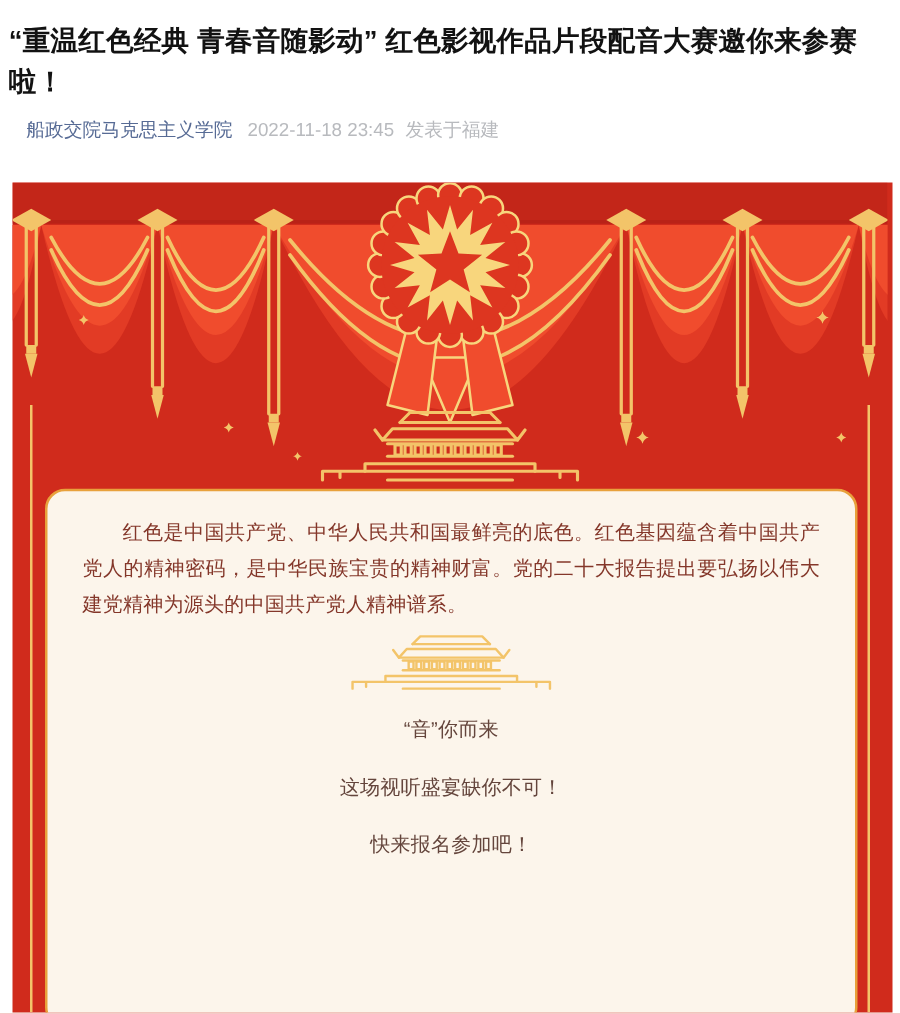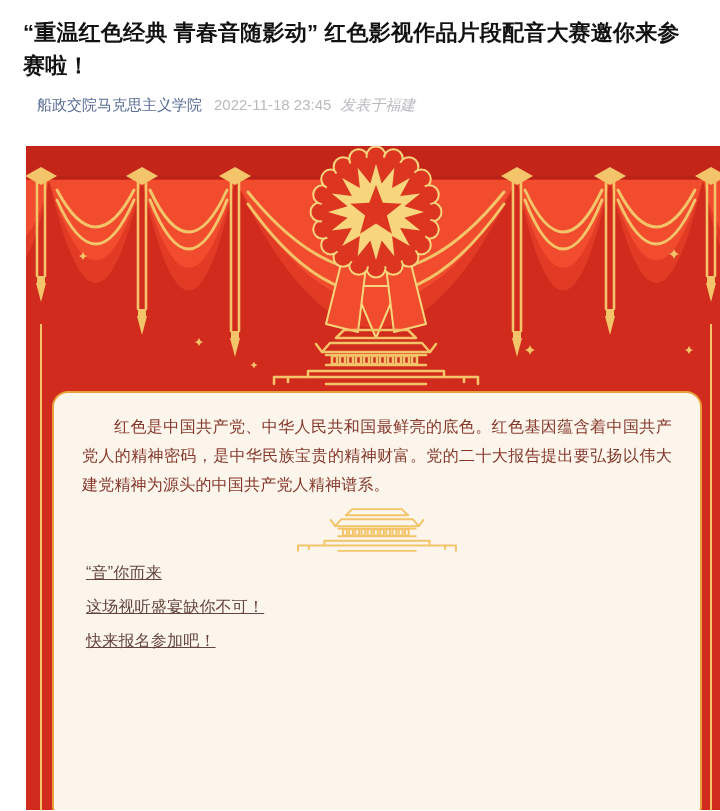--- a/index.html
+++ b/index.html
@@ -2,35 +2,35 @@
 <html style="--page-bg: #ffffff; --title-color: #121212; --account-color: #576b95; --meta-color: #b8babe; --poster-red: #d02b1c; --poster-red-dark: #c32619; --swag-front: #f04c2d; --swag-back: #e23b25; --gold: #f3c469; --gold-light: #f8d67d; --medal-red: #dd3620; --card-bg: #fcf5eb; --card-border: #e8a13c; --para-color: #84372a; --slogan-color: #64453c;"><head>
 <meta charset="utf-8">
 <style>
   html,body{margin:0;padding:0;}
   body{
     width:720px;height:811px;overflow:hidden;
     background:var(--page-bg,#fff);
     font-family:"Liberation Sans","DejaVu Sans",sans-serif;
     -webkit-font-smoothing:antialiased;
   }
-  .article{padding:0 23px;}
+  .article{padding:0 7px;}
   .title{
     margin:16px 0 0;
     font-size:22px;line-height:33px;font-weight:700;
     color:var(--title-color,#121212);
     letter-spacing:.2px;
   }
   .byline{
     margin-top:13px;
     font-size:15px;line-height:20px;
     display:flex;align-items:center;margin-left:14px;
   }
   .account{color:var(--account-color,#576b95);margin-right:12px;cursor:pointer;}
   .meta{color:var(--meta-color,#b7b9bd);}
-  .meta + .meta{margin-left:9px;font-style:italic;}
+  .meta + .meta{margin-left:9px;}
 
   
   .poster{
     position:relative;
     width:704px;height:664px;
     margin:31px 0 0 3px;
     background:var(--poster-red,#d02b1c);
     overflow:hidden;
   }
   .poster-art{position:absolute;left:0;top:0;z-index:1;display:block;}
@@ -63,24 +63,23 @@
   .card p{
     margin:0 0 7px;
     font-size:16px;line-height:29px;
     color:var(--para-color,#84372a);
     text-align:justify;text-indent:2em;
     letter-spacing:.2px;
   }
   .gate-small-wrap{text-align:center;margin:1px 0 0;height:48px;}
   .slogans{margin-top:1px;}
   .slogans p{
-    margin:4px;text-indent:0;
+    margin:16px;text-indent:0;text-align:center;
     font-size:16px;line-height:30px;
     color:var(--slogan-color,#64453c);
-    text-decoration:underline;
   }
 </style>
 </head>
 <body>
 
 <div class="article">
 
   <h1 class="title">“重温红色经典 青春音随影动” 红色影视作品片段配音大赛邀你来参赛啦！</h1>
 
   <div class="byline">

